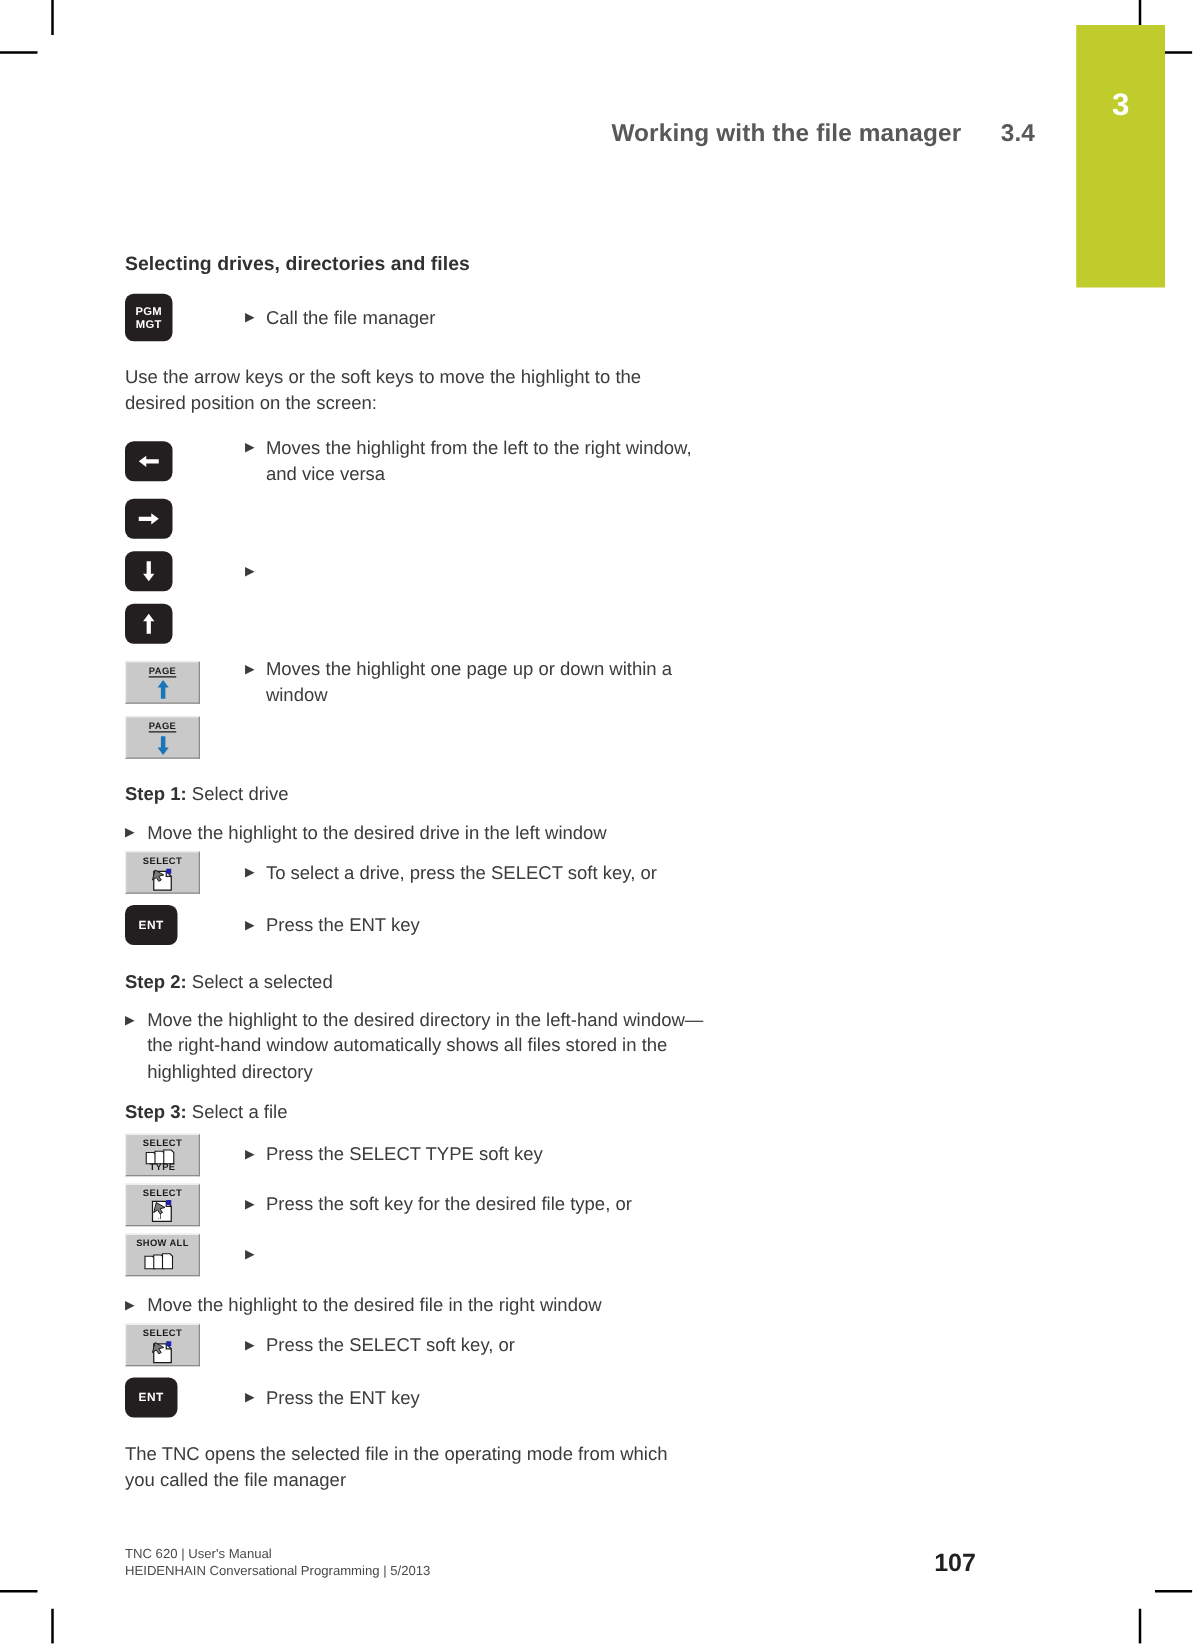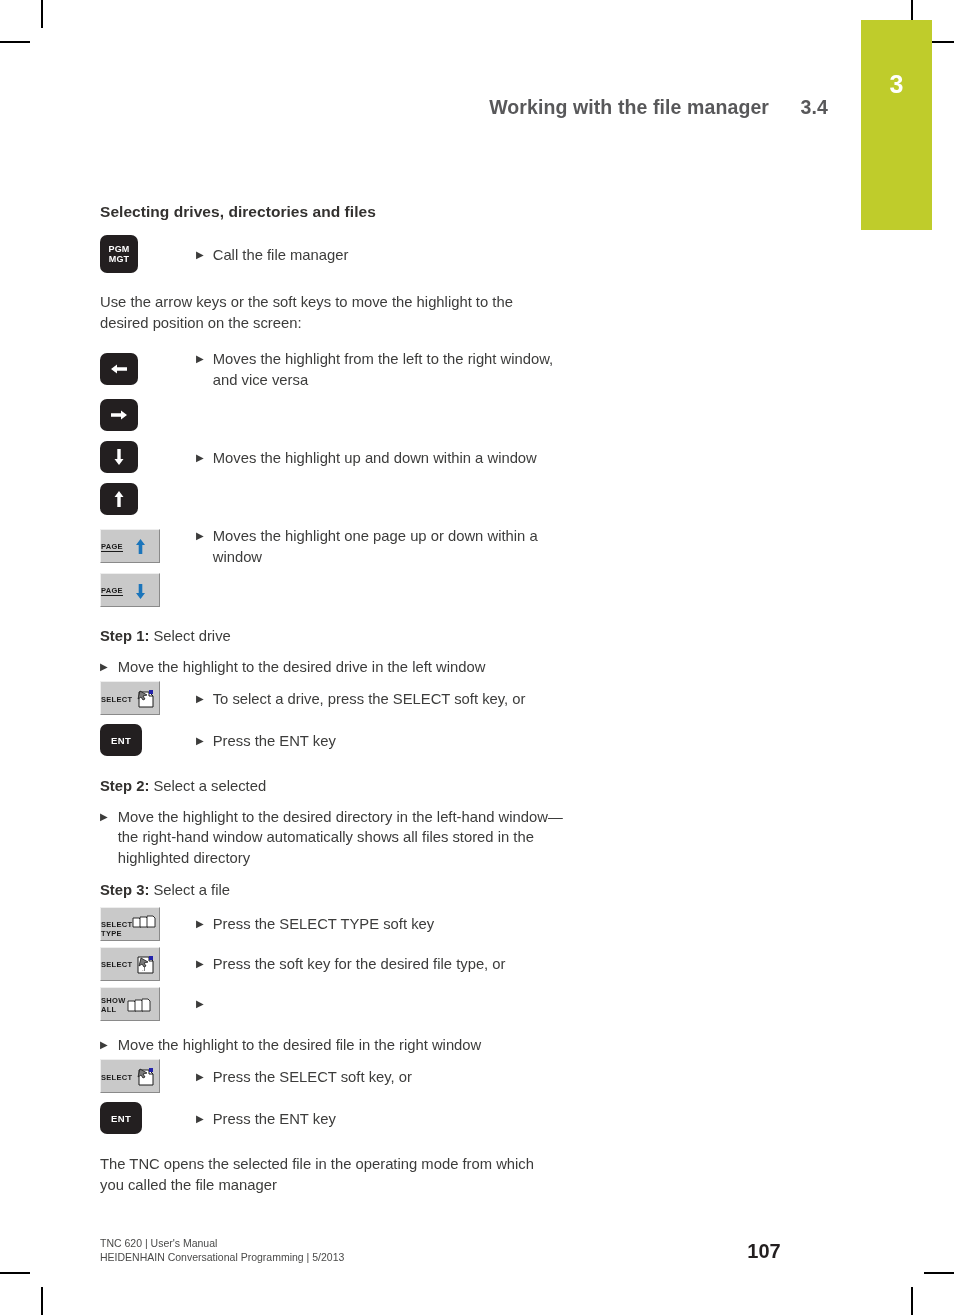--- a/index.html
+++ b/index.html
@@ -170,21 +170,21 @@
     width: 60px;
     height: 34px;
     background: #c9c9c9;
     border-top: 1.5px solid #eeeeee;
     border-left: 1.5px solid #eeeeee;
     border-right: 1.5px solid #8a8a8a;
     border-bottom: 1.5px solid #8a8a8a;
     box-sizing: border-box;
     position: relative;
     display: flex;
-    flex-direction: row;
+    flex-direction: column;
     align-items: center;
     justify-content: flex-start;
     padding-top: 2px;
   }
   .sk-label {
     font-size: 7.5px;
     font-weight: bold;
     color: #1a1a1a;
     letter-spacing: 0.3px;
     line-height: 9px;
@@ -300,21 +300,20 @@
     <div class="key-row" style="margin-top:8px;">
       <div class="key-col">
         <div class="hardkey arrow">
           <svg width="12" height="20" viewBox="0 0 12 20">
             <path d="M6 18 L1.5 12 L4.3 12 L4.3 2 L7.7 2 L7.7 12 L10.5 12 Z" fill="#ffffff"></path>
           </svg>
         </div>
       </div>
       <div class="key-text">
         <span class="tri">▶</span>
-        <span>Moves the highlight up and down within a window</span>
       </div>
     </div>
 
     <div class="key-row" style="margin-top:8px;">
       <div class="key-col">
         <div class="hardkey arrow">
           <svg width="12" height="20" viewBox="0 0 12 20">
             <path d="M6 2 L1.5 8 L4.3 8 L4.3 18 L7.7 18 L7.7 8 L10.5 8 Z" fill="#ffffff"></path>
           </svg>
         </div>

